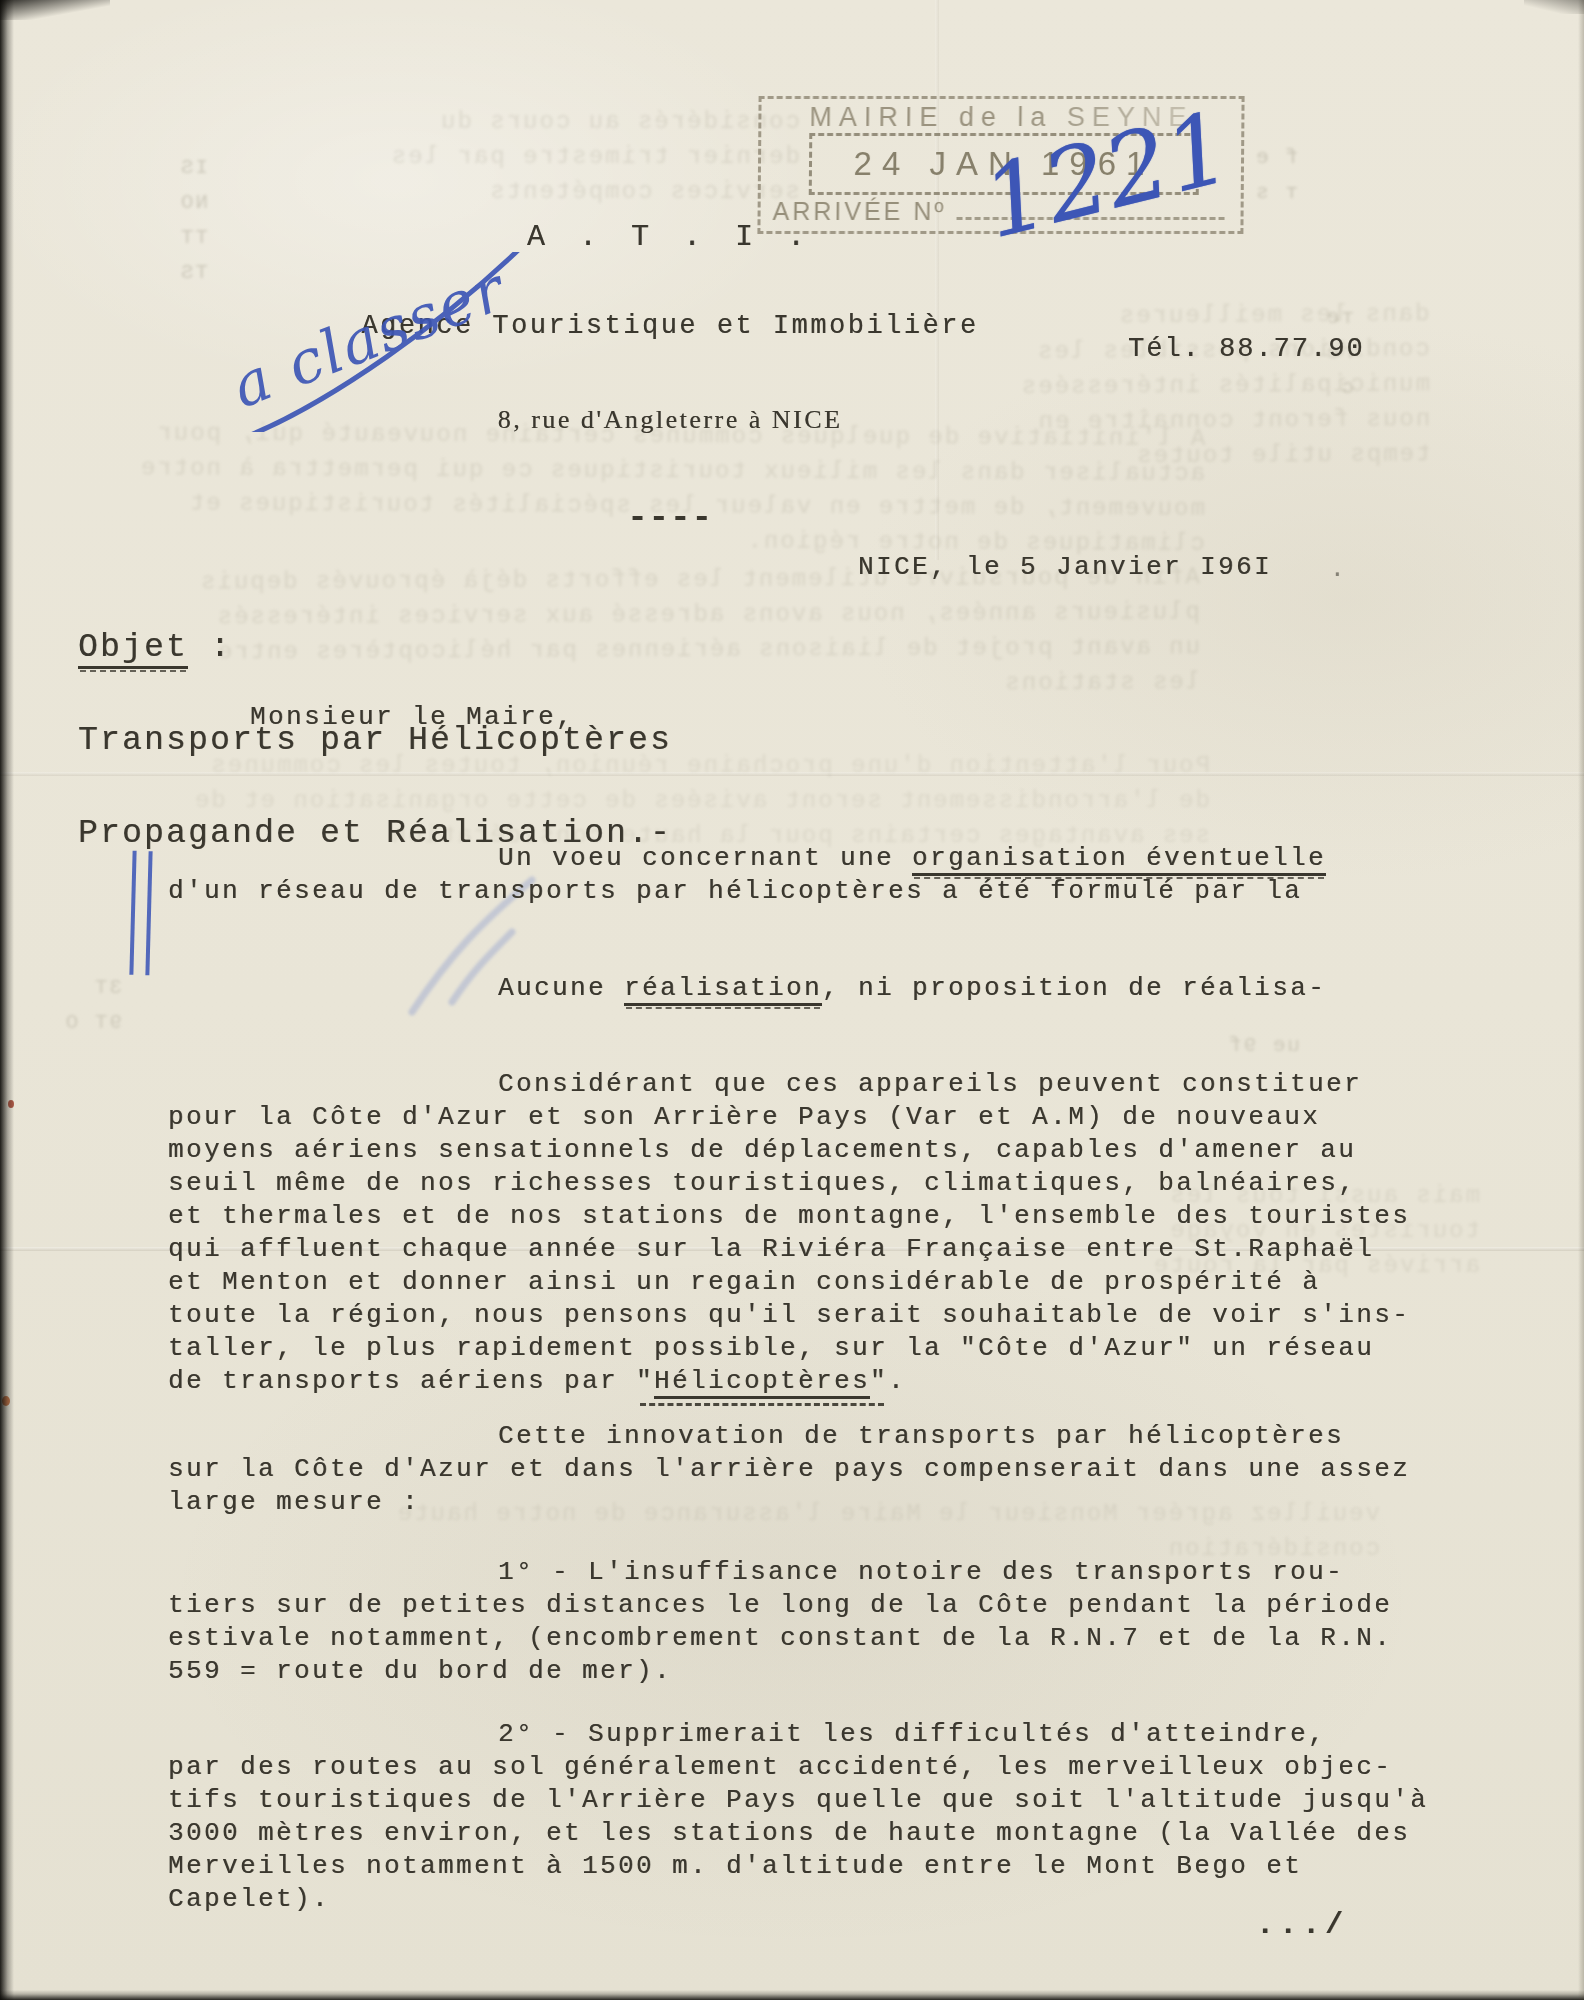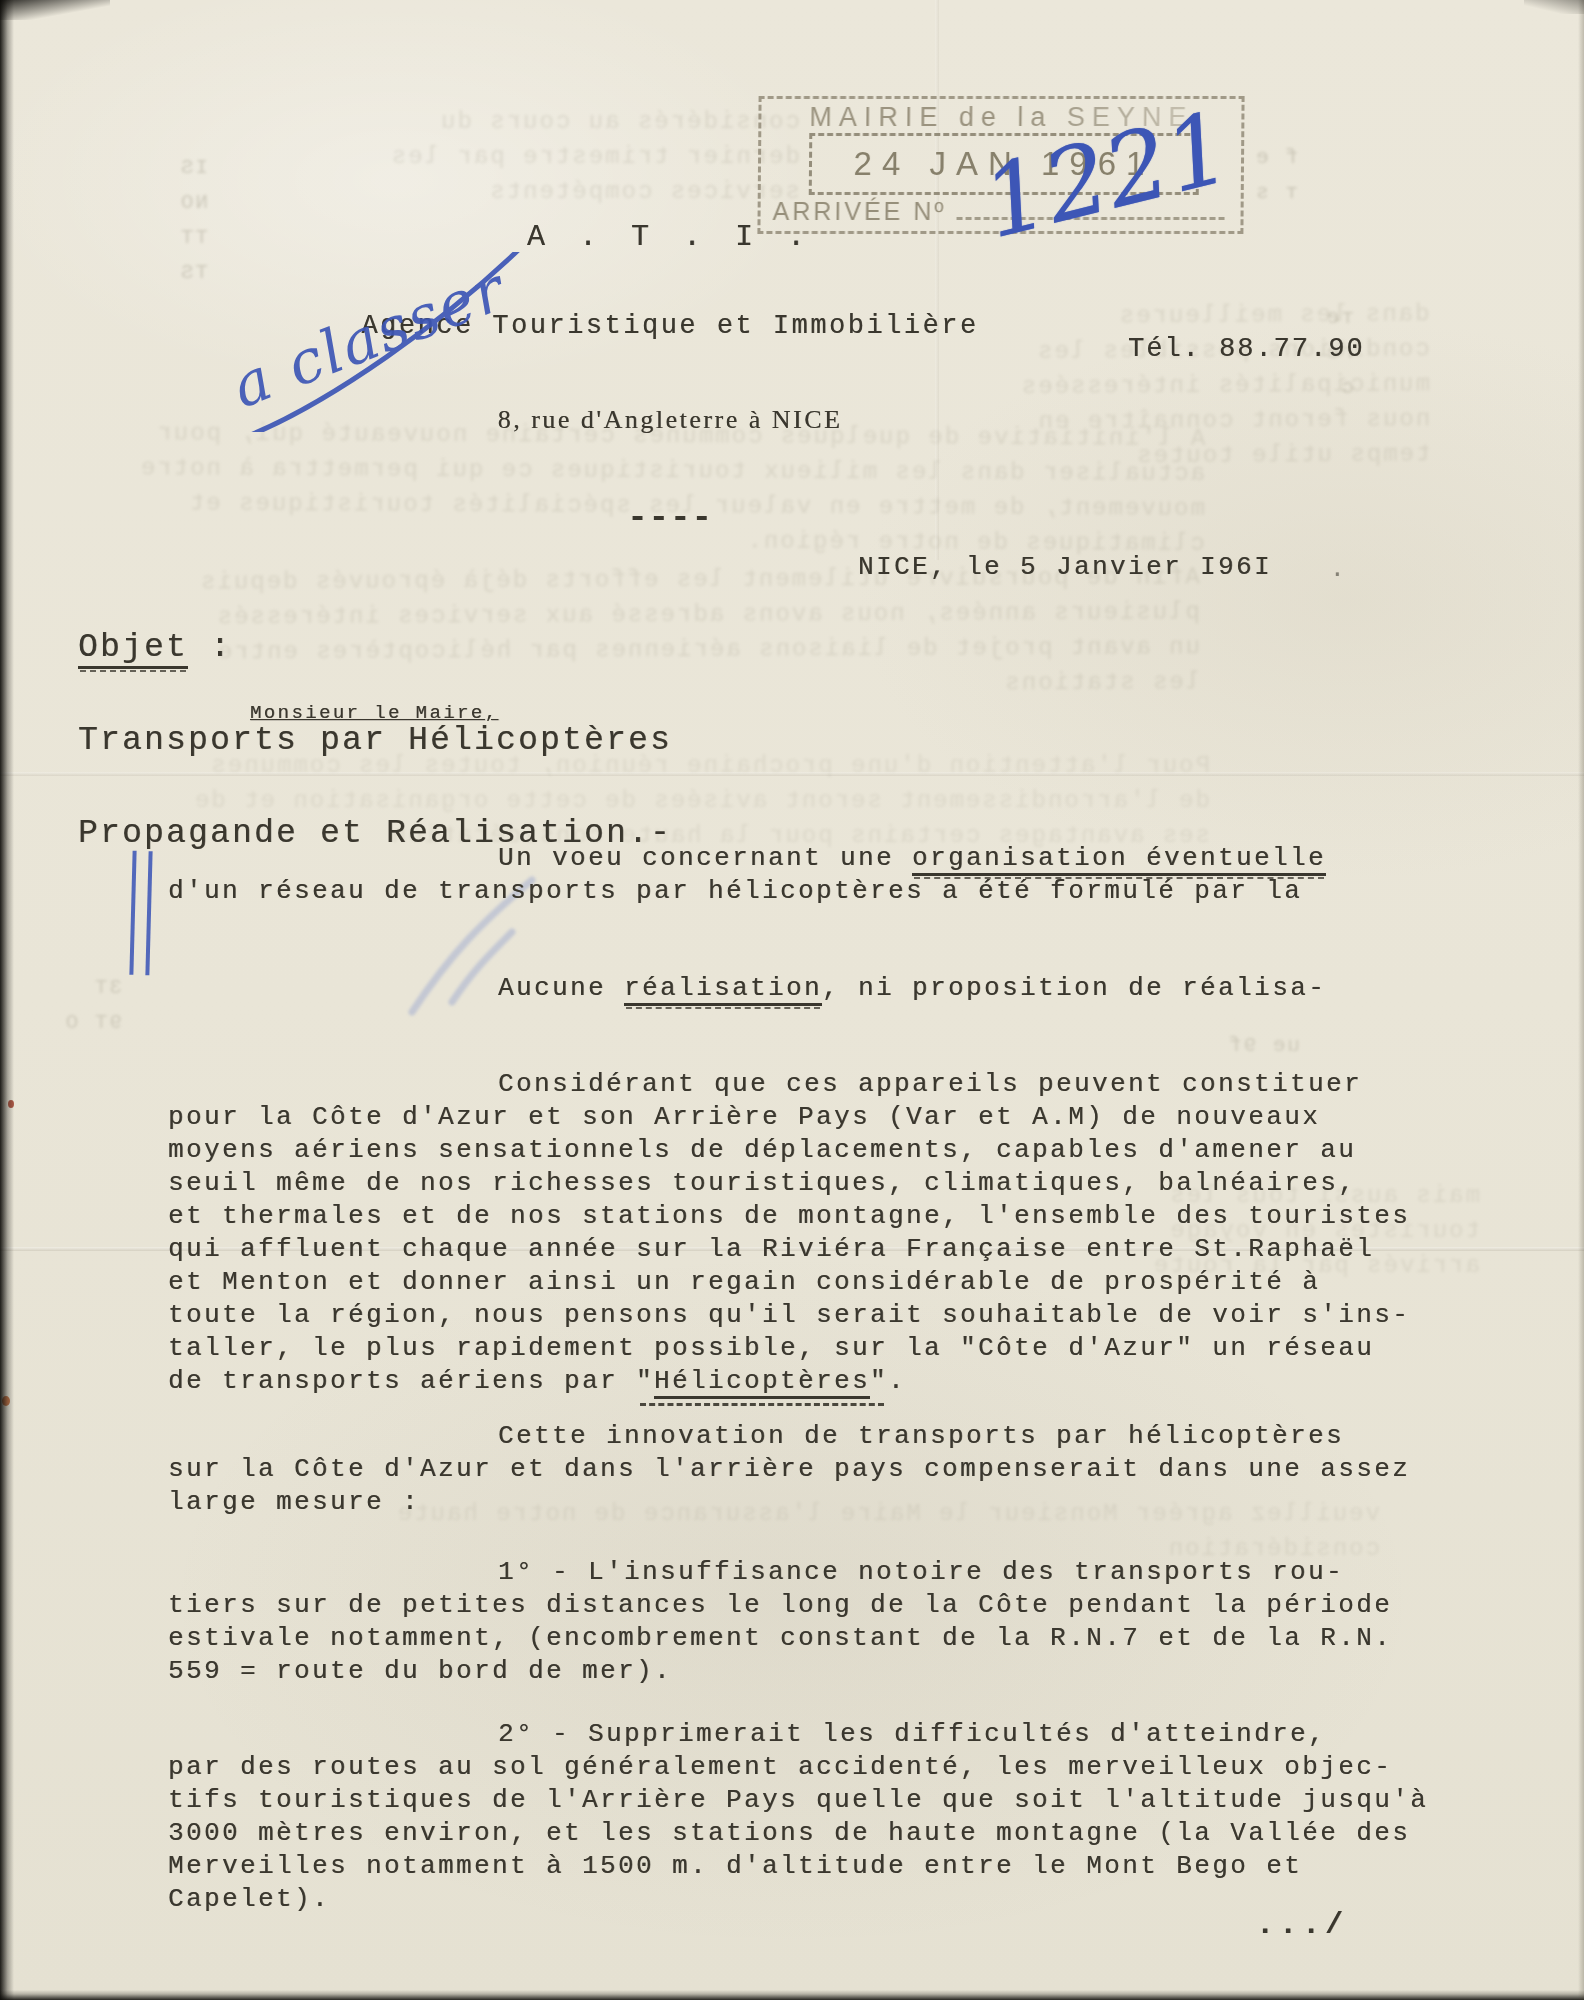--- a/index.html
+++ b/index.html
@@ -30,21 +30,21 @@
   .typed{position:absolute;color:#3a372e;text-shadow:.4px .4px .6px rgba(45,42,35,.55);white-space:pre;}
   .lh-block{left:320px;top:184px;width:700px;text-align:center;}
   .lh-abbrev{font-size:30px;letter-spacing:8px;}
   .lh-name{font-size:27px;letter-spacing:2.5px;margin-top:21px;}
   .lh-addr{font-size:26px;letter-spacing:2.5px;margin-top:28px;font-family:Liberation Serif, serif;}
   .lh-divider{font-size:34px;font-weight:bold;letter-spacing:1px;margin-top:28px;}
   .lh-phone{left:1128px;top:334px;font-size:27px;letter-spacing:2px;}
   .dateline{left:858px;top:552px;font-size:26px;letter-spacing:2.4px;}
   .date-mark{left:1330px;top:556px;font-size:24px;opacity:.55;}
   .subject{left:78px;top:570px;font-size:33px;letter-spacing:2.2px;line-height:31px;}
-  .salutation{left:250px;top:702px;font-size:19px;letter-spacing:2.4px;text-decoration:underline;}
+  .salutation{left:250px;top:702px;font-size:26px;letter-spacing:2.4px;}
   .para{position:absolute;left:168px;width:1340px;font-size:26px;letter-spacing:2.4px;
     line-height:33px;color:#3a372e;text-shadow:.4px .4px .6px rgba(45,42,35,.55);}
   .ln{white-space:pre;}
   .ind{padding-left:330px;}
   .u2{position:relative;border-bottom:3px solid currentColor;}
   .u2::after{content:"";position:absolute;left:2px;right:2px;bottom:-6px;
     border-bottom:2px dashed currentColor;opacity:.75;}
   .udash{position:relative;border-bottom:3px solid currentColor;}
   .udash::after{content:"";position:absolute;left:-14px;right:-14px;bottom:-10px;
     border-bottom:3px dashed currentColor;opacity:.9;}

